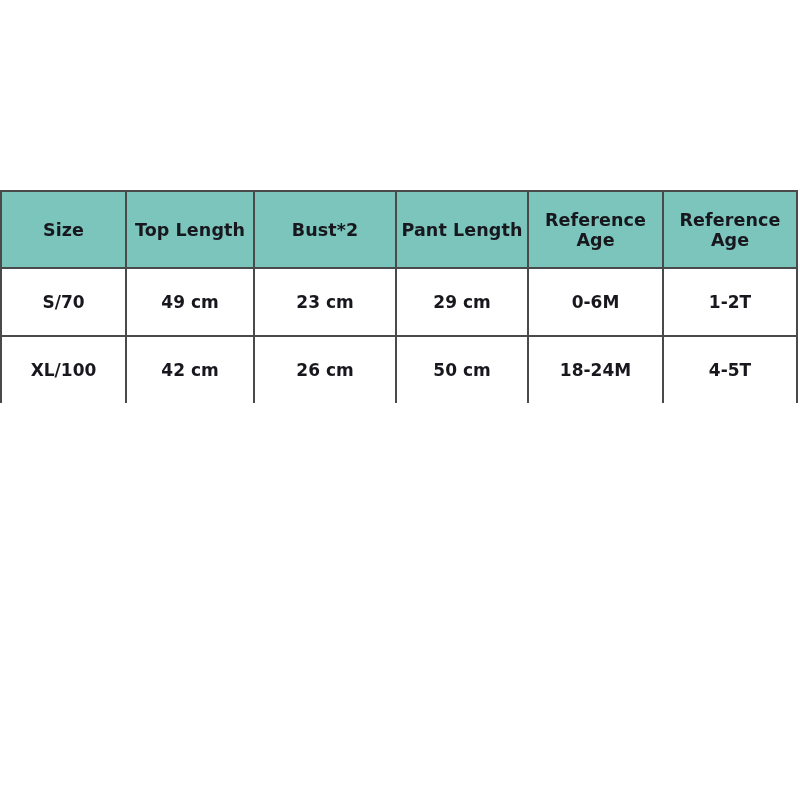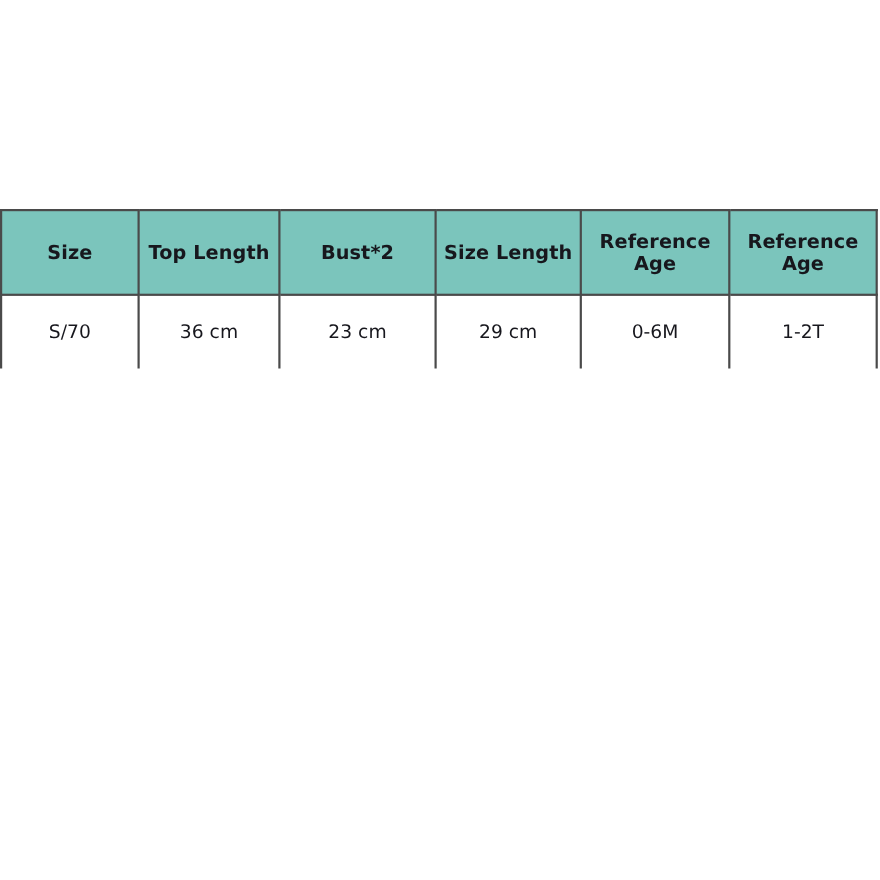--- a/index.html
+++ b/index.html
@@ -59,21 +59,21 @@
     font-weight: bold;
     letter-spacing: 0.1px;
     border-top: 2px solid #4a4a4a;
     border-bottom: 2px solid #4a4a4a;
   }
 
   
   table.size-chart tbody td {
     height: 66px;
     font-size: 17px;
-    font-weight: normal;
+    font-weight: bold;
     background: #ffffff;
   }
 
   
   table.size-chart tbody tr:first-child td {
     border-top: none;
   }
 
   
   table.size-chart tbody tr:last-child td {
@@ -91,29 +91,37 @@
         <col class="c2">
       <col class="c3">
         <col class="c4">
         <col class="c5">
     </colgroup>
     <thead>
       <tr>
         <th>Size</th>
         <th>Top Length</th>
         <th>Bust*2</th>
-        <th>Size Length</th>
+        <th>Pant Length</th>
         <th>Reference Age</th>
         <th>Reference Age</th>
       </tr>
     </thead>
     <tbody>
       <tr>
         <td>S/70</td>
-        <td>36 cm</td>
+        <td>49 cm</td>
         <td>23 cm</td>
         <td>29 cm</td>
         <td>0-6M</td>
         <td>1-2T</td>
+      </tr>
+      <tr>
+        <td>XL/100</td>
+        <td>42 cm</td>
+        <td>26 cm</td>
+        <td>50 cm</td>
+        <td>18-24M</td>
+        <td>4-5T</td>
       </tr>
     </tbody>
   </table>
 </div>
 
 </body></html>

